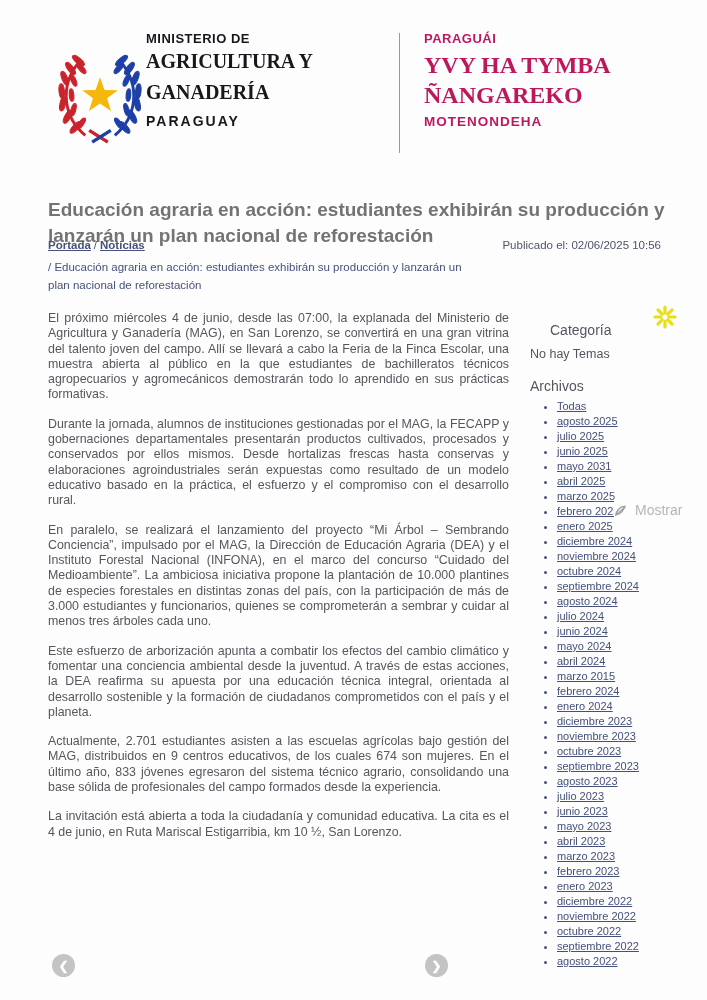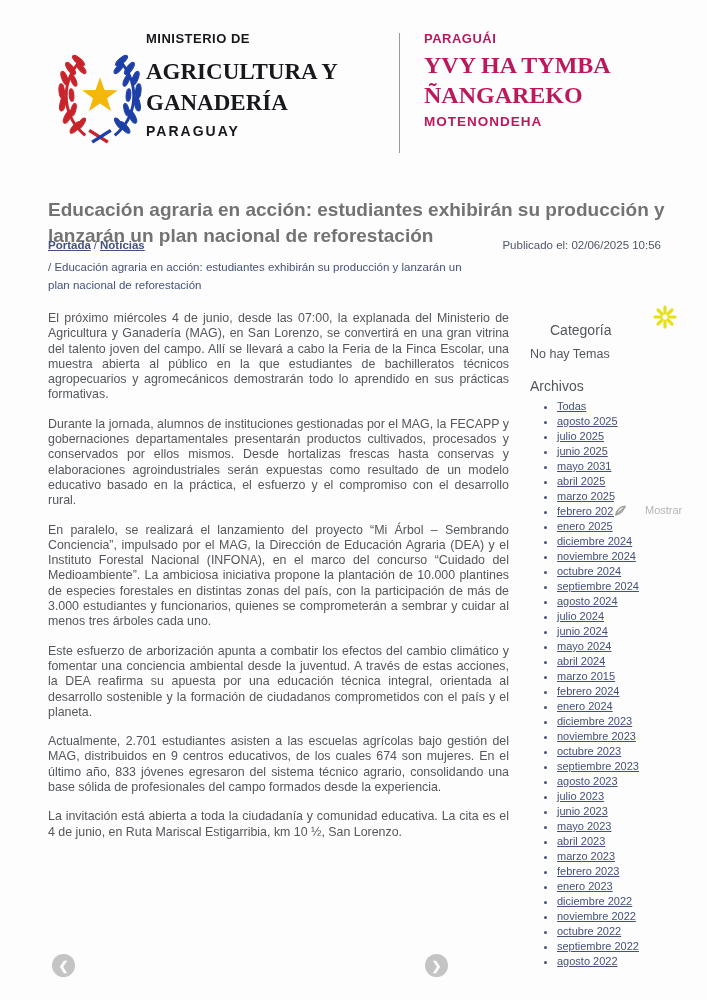--- a/index.html
+++ b/index.html
@@ -4,21 +4,21 @@
 <style>
   html,body{margin:0;padding:0;background:#fdfdfd;}
   #page{position:relative;width:707px;height:1000px;background:#fdfdfd;overflow:hidden;
         font-family:"Liberation Sans","DejaVu Sans",sans-serif;}
 
   
   .hdr{position:absolute;left:0;top:0;width:707px;height:170px;background:#fdfdfd;}
   .emblem{position:absolute;left:46px;top:40px;width:108px;height:112px;}
   .logoL{position:absolute;left:146px;top:31px;color:#16181c;}
   .logoL .s1{font-size:13px;font-weight:bold;letter-spacing:.5px;}
-  .logoL .s2{font-family:"Liberation Serif","DejaVu Serif",serif;font-size:23px;font-weight:bold;line-height:31px;margin-top:10px;}
+  .logoL .s2{font-family:"Liberation Serif","DejaVu Serif",serif;font-size:20px;font-weight:bold;line-height:31px;margin-top:0;}
   .logoL .s4{font-size:14px;font-weight:bold;letter-spacing:2px;margin-top:5px;}
   .vdiv{position:absolute;left:399px;top:33px;width:1px;height:120px;background:#9a9a9a;}
   .logoR{position:absolute;left:424px;top:31px;color:#be185d;}
   .logoR .s1{font-size:13px;font-weight:bold;letter-spacing:.5px;}
   .logoR .s2{font-family:"Liberation Serif","DejaVu Serif",serif;font-size:24px;font-weight:bold;line-height:30px;margin-top:4px;}
   .logoR .s4{font-size:13.5px;font-weight:bold;letter-spacing:1px;margin-top:4px;}
 
   
   .title{position:absolute;left:48px;top:184px;width:620px;font-size:19px;line-height:26px;
          font-weight:bold;color:#737373;}
@@ -37,21 +37,21 @@
   
   .sidebar{position:absolute;left:530px;top:315px;width:172px;}
   .sb-h{font-size:14px;color:#53565c;font-weight:normal;margin:0;}
   .sb-h.cat{margin-top:7px;margin-left:20px;}
   .sb-empty{font-size:12.5px;color:#53565c;margin-top:9px;}
   .sb-h.arch{margin-top:17px;}
   .archlist{margin:5px 0 0 0;padding:0 0 0 27px;list-style:disc;}
   .archlist li{font-size:11px;line-height:15px;color:#45517a;}
   .archlist a{color:#45517a;text-decoration:underline;}
   .overlay{position:absolute;left:84px;top:186px;width:84px;height:18px;background:#fdfdfd;
-           display:flex;align-items:center;gap:18px;font-size:11px;color:#b5b5b5;}
+           display:flex;align-items:center;gap:8px;font-size:14px;color:#b5b5b5;}
   .spin{position:absolute;left:652px;top:304px;width:26px;height:26px;}
 
   
   .navbtn{position:absolute;width:23px;height:23px;border-radius:50%;background:#c4c4c4;
           color:#ffffff;display:flex;align-items:center;justify-content:center;
           font-size:12px;font-weight:bold;cursor:pointer;border:none;padding:0;}
   .navbtn.prev{left:52px;top:954px;}
   .navbtn.next{left:425px;top:954px;}
 </style>
 </head>

